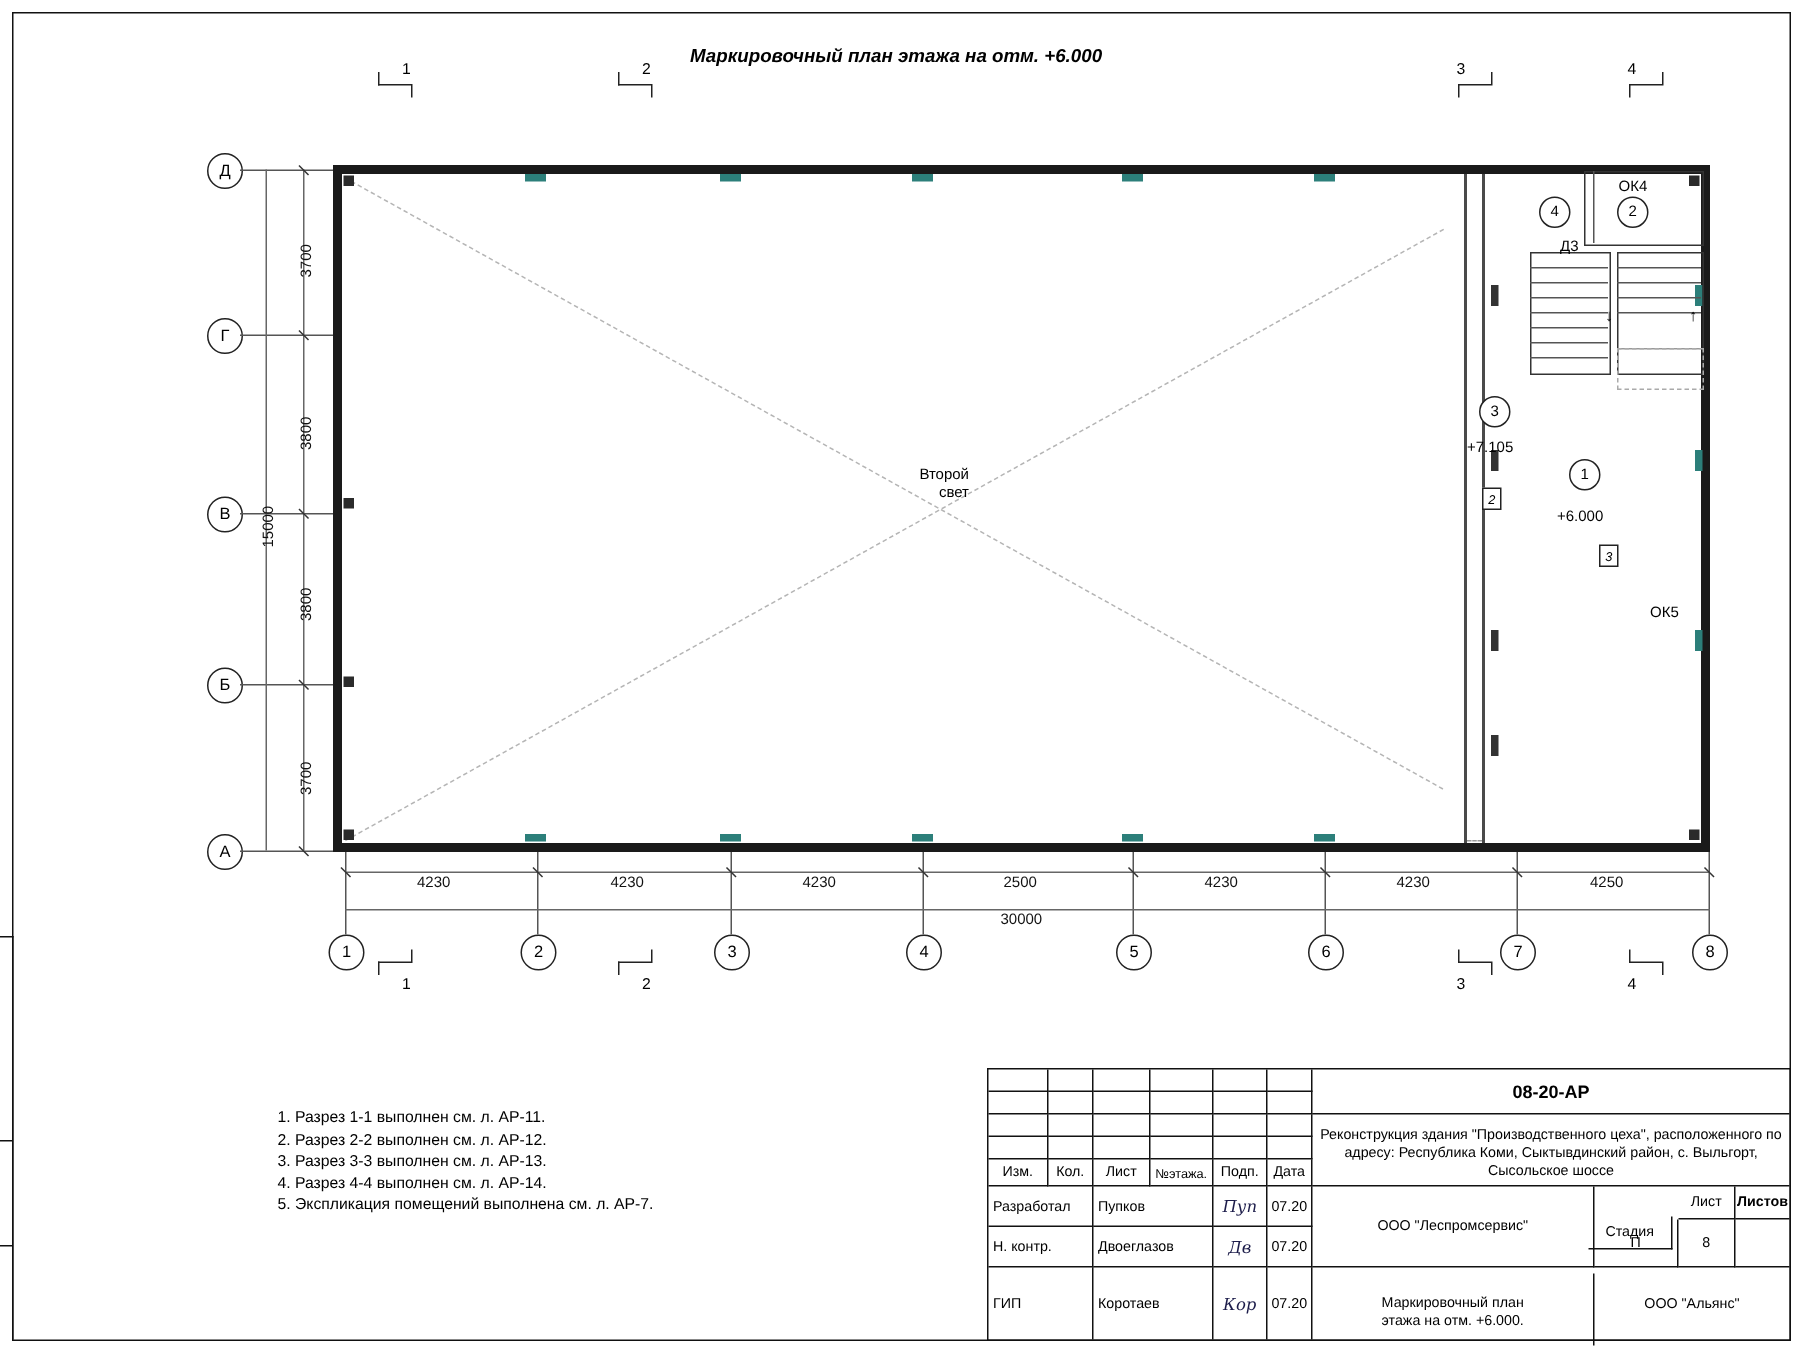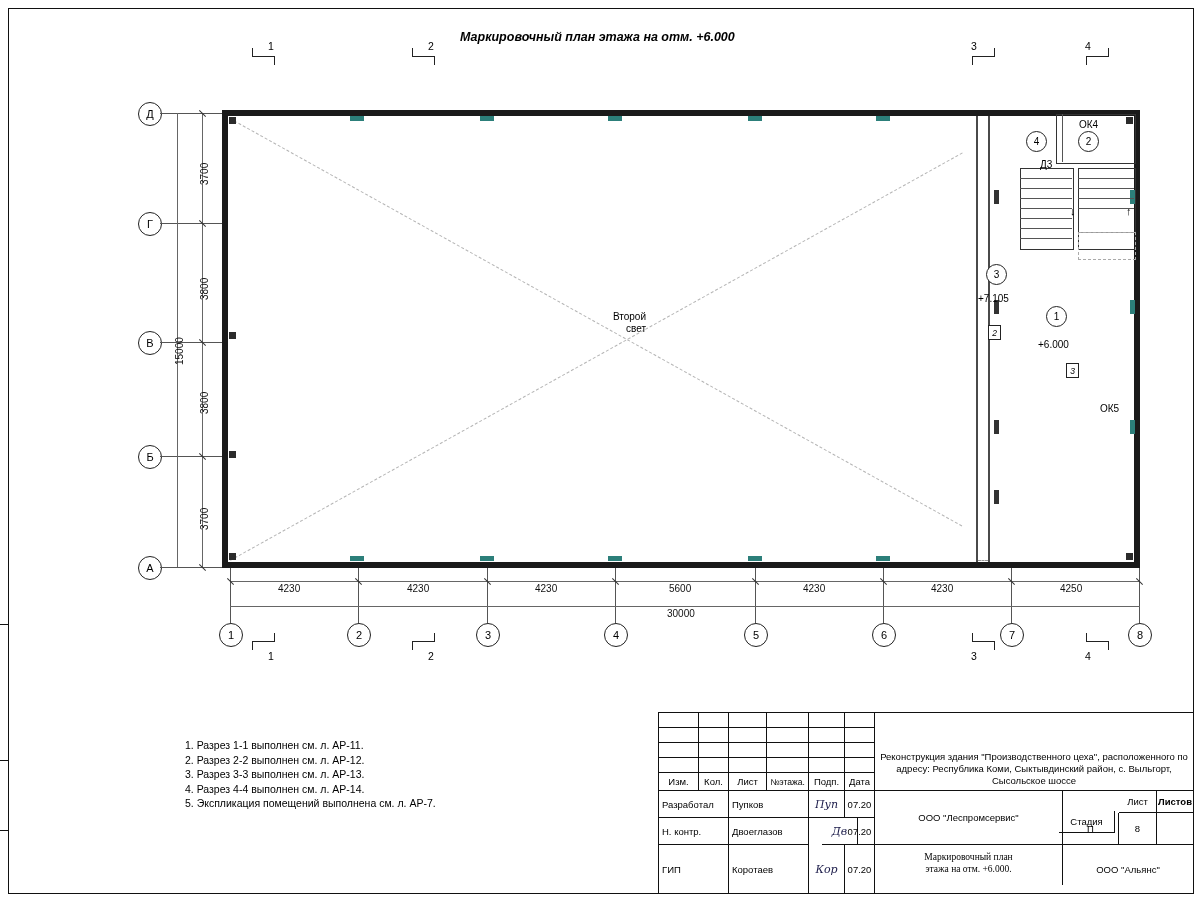--- a/index.html
+++ b/index.html
@@ -406,21 +406,21 @@
   <div class="tick" style="left:483px; top:581px;"></div>
   <div class="tick" style="left:611px; top:581px;"></div>
   <div class="tick" style="left:751px; top:581px;"></div>
   <div class="tick" style="left:879px; top:581px;"></div>
   <div class="tick" style="left:1007px; top:581px;"></div>
   <div class="tick" style="left:1135px; top:581px;"></div>
 
   <div class="dim" style="left:278px; top:583px;">4230</div>
   <div class="dim" style="left:407px; top:583px;">4230</div>
   <div class="dim" style="left:535px; top:583px;">4230</div>
-  <div class="dim" style="left:669px; top:583px;">5600</div>
+  <div class="dim" style="left:669px; top:583px;">2500</div>
   <div class="dim" style="left:803px; top:583px;">4230</div>
   <div class="dim" style="left:931px; top:583px;">4230</div>
   <div class="dim" style="left:1060px; top:583px;">4250</div>
   <div class="dim" style="left:667px; top:608px;">30000</div>
 
   <div class="sec-arrow" style="left:252px; top:56px; width:22px;"></div>
   <div class="sec-vert" style="left:252px; top:48px; height:9px;"></div>
   <div class="sec-vert" style="left:274px; top:56px; height:9px;"></div>
   <div class="sec-label" style="left:268px; top:40px;">1</div>
 
@@ -506,38 +506,39 @@
 
     <div class="cell" style="left:0; top:78px; width:70px; height:27px;">Разработал</div>
     <div class="cell" style="left:70px; top:78px; width:80px; height:27px;">Пупков</div>
     <div class="cell center" style="left:150px; top:78px; width:36px; height:27px;">
         <span class="sig">Пуп</span>
       </div>
     <div class="cell center" style="left:186px; top:78px; width:30px; height:27px;">07.20</div>
 
     <div class="cell" style="left:0; top:105px; width:70px; height:27px;">Н. контр.</div>
     <div class="cell" style="left:70px; top:105px; width:80px; height:27px;">Двоеглазов</div>
-    <div class="cell center" style="left:163px; top:105px; width:36px; height:27px;align-items:center;">
+    <div class="cell center" style="left:150px; top:105px; width:36px; height:27px;align-items:center;">
         <span class="sig">Дв</span>
       </div>
     <div class="cell center" style="left:186px; top:105px; width:30px; height:27px;">07.20</div>
 
     <div class="cell nb" style="left:0; top:132px; width:70px; height:48px;">ГИП</div>
     <div class="cell nb" style="left:70px; top:132px; width:80px; height:48px;">Коротаев</div>
     <div class="cell nb center" style="left:150px; top:132px; width:36px; height:48px;">
         <span class="sig">Кор</span>
       </div>
     <div class="cell nb center" style="left:186px; top:132px; width:30px; height:48px;">07.20</div>
 
+    <div class="cell center big" style="left:216px; top:0; width:318px; height:30px; border-right:none;">08-20-АР</div>
     <div class="cell center" style="left:216px; top:30px; width:318px; height:48px; border-right:none;">
       <span class="multi">Реконструкция здания "Производственного цеха", расположенного по адресу: Республика Коми, Сыктывдинский район, с. Выльгорт, Сысольское шоссе</span>
     </div>
 
     <div class="cell center" style="left:216px; top:78px; width:188px; height:54px;">ООО "Леспромсервис"</div>
-    <div class="cell center" style="left:216px; top:124px; width:188px; height:48px; border-bottom:none;font-family:Liberation Serif, serif;">
+    <div class="cell center" style="left:216px; top:136px; width:188px; height:48px; border-bottom:none;">
       <span class="multi"><span>Маркировочный план</span><br><span>этажа на отм. +6.000.</span></span>
     </div>
 
     <div class="cell center" style="left:400px; top:78px; width:56px; height:22px;margin-top:20px;">Стадия</div>
     <div class="cell center" style="left:460px; top:78px; width:38px; height:22px;">Лист</div>
     <div class="cell center" style="left:498px; top:78px; width:36px; height:22px; border-right:none;font-weight:bold;">Листов</div>
 
     <div class="cell center" style="left:404px; top:100px; width:56px; height:32px;">П</div>
     <div class="cell center" style="left:460px; top:100px; width:38px; height:32px;">8</div>
     <div class="cell center" style="left:498px; top:100px; width:36px; height:32px; border-right:none;"></div>

